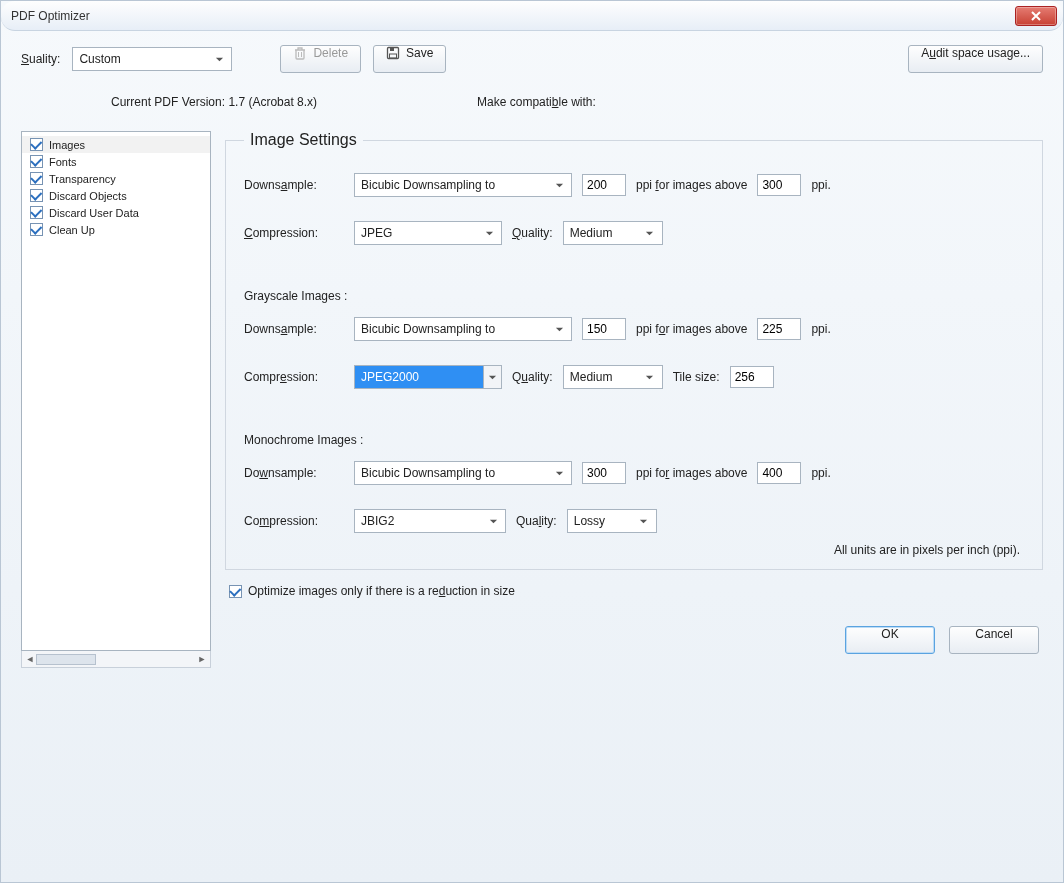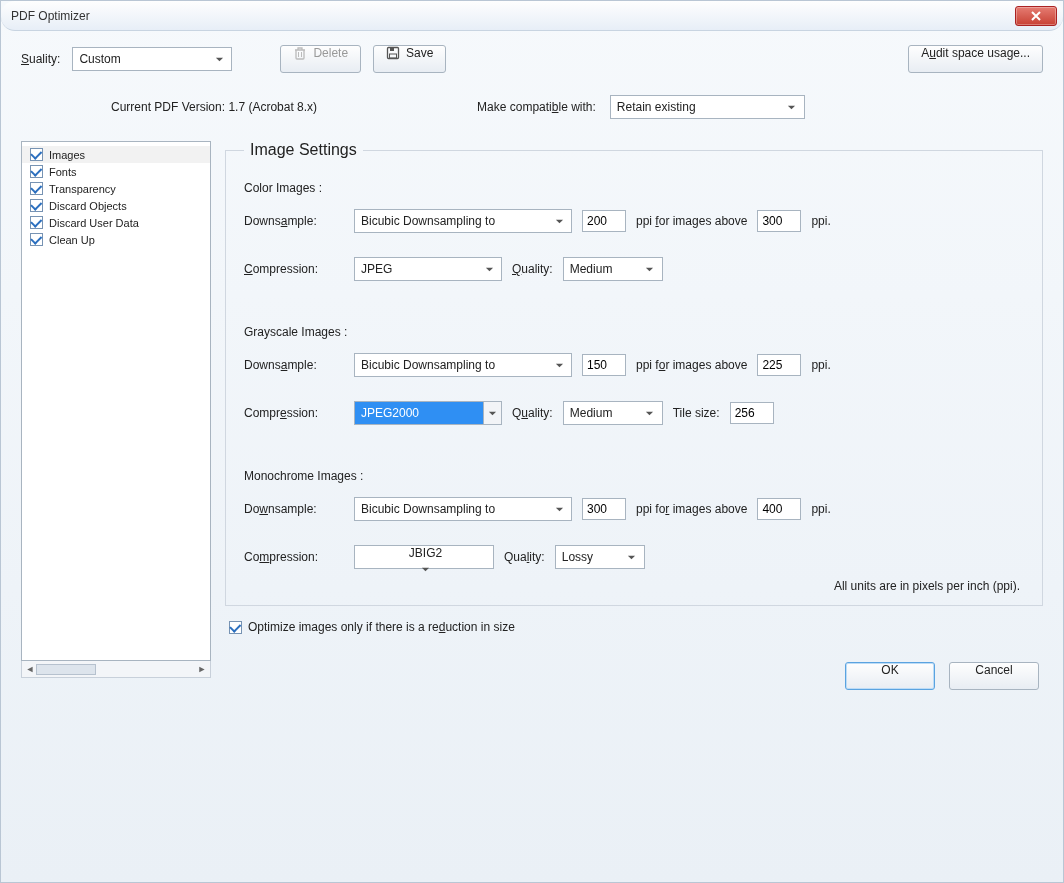--- a/index.html
+++ b/index.html
@@ -179,30 +179,20 @@
       </div>
       <div class="spacer"></div>
       <div class="btn">
         <span>A<span class="under">u</span>dit space usage...</span>
       </div>
     </div>
 
     <div class="inforow">
       <span class="lbl">Current PDF Version: 1.7 (Acrobat 8.x)</span>
       <span style="margin-right:14px;">Make compati<span class="under">b</span>le with:</span>
-      <div class="combo" style="width:195px;">
-        <span>Retain existing</span>
-        <span class="arrow-wrap">
-            <span class="arrow">
-              <svg viewBox="0 0 10 10">
-                <path d="M1 3 L5 7 L9 3 Z"></path>
-              </svg>
-            </span>
-          </span>
-      </div>
     </div>
 
     <div class="mainarea">
       <div class="sidebar">
         <div class="sidebar-list" id="sidebar-list">
             <div class="sidebar-item sel">
               <span class="chk checked"></span>
               <span>Images</span>
             </div>
             <div class="sidebar-item">
@@ -231,21 +221,20 @@
           <span class="thumb"></span>
           <span style="flex:1"></span>
           <span class="arrw">►</span>
         </div>
       </div>
 
       <div class="panel">
         <fieldset class="group">
           <legend>Image Settings</legend>
 
-          <div class="section-label">Color Images :</div>
           <div class="row">
             <span class="fld-label">Downs<span class="under">a</span>mple:</span>
             <div class="combo" style="width:218px;">
               <span>Bicubic Downsampling to</span>
               <span class="arrow-wrap">
                   <span class="arrow">
                     <svg viewBox="0 0 10 10">
                       <path d="M1 3 L5 7 L9 3 Z"></path>
                     </svg>
                   </span>
@@ -339,21 +328,21 @@
                   </span>
                 </span>
             </div>
             <input class="input" value="300" style="">
             <span>ppi fo<span class="under">r</span> images above</span>
             <input class="input" value="400" style="">
             <span>ppi.</span>
           </div>
           <div class="row tight">
             <span class="fld-label">Co<span class="under">m</span>pression:</span>
-            <div class="combo" style="width:140px;flex-direction:column;">
+            <div class="combo" style="width:152px;">
               <span>JBIG2</span>
               <span class="arrow-wrap">
                   <span class="arrow">
                     <svg viewBox="0 0 10 10">
                       <path d="M1 3 L5 7 L9 3 Z"></path>
                     </svg>
                   </span>
                 </span>
             </div>
             <span>Qua<span class="under">l</span>ity:</span>

